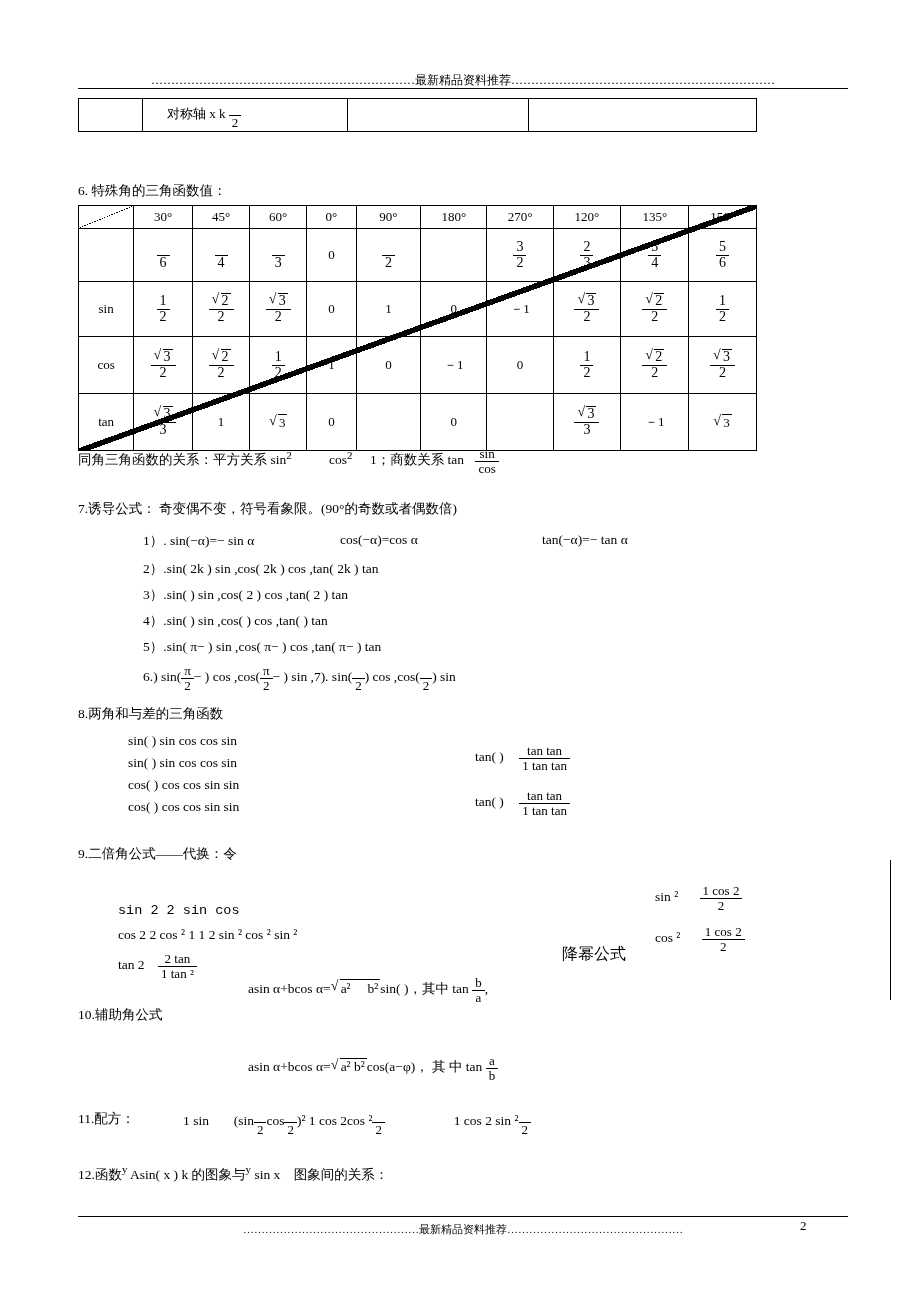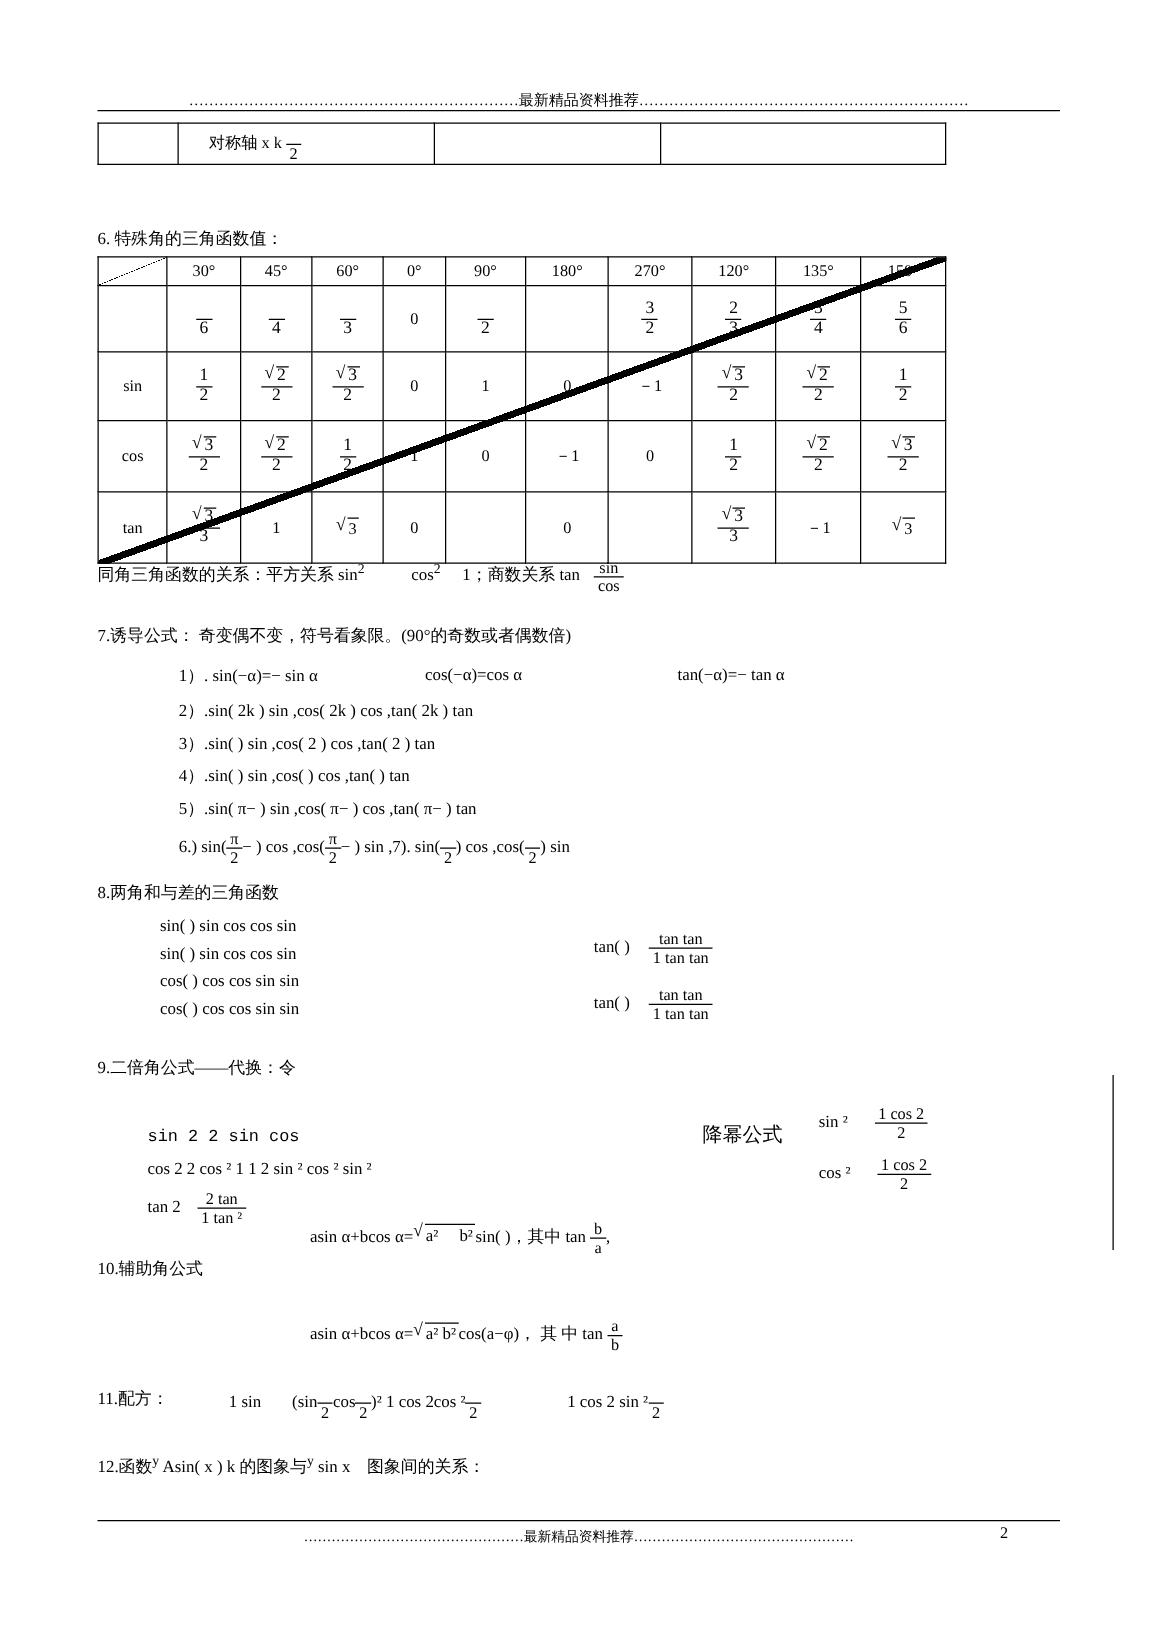--- a/index.html
+++ b/index.html
@@ -221,21 +221,21 @@
     <span class="fr" style="margin-left:18px;">
       <span class="n">1    cos 2</span><span class="d">2</span>
     </span>
   </div>
   <div class="ln" style="left:655px; top:925px;">
     <span>cos ²</span>
     <span class="fr" style="margin-left:18px;">
       <span class="n">1    cos 2</span><span class="d">2</span>
     </span>
   </div>
-  <div class="ln" style="left:562px; top:898px; font-size:16px;">降幂公式</div>
+  <div class="ln" style="left:562px; top:944px; font-size:16px;">降幂公式</div>
   <div style="position:absolute; left:890px; top:860px; width:1px; height:140px; background:#000;"></div>
 
   <div class="ln" style="left:78px; top:1006px;">10.辅助角公式</div>
   <div class="ln" style="left:248px; top:976px;">
     <span>asin α+bcos α=</span><span class="rad"><span class="bar">a² 　b²</span></span><span>sin(          )，其中 tan</span>
     <span class="fr"><span class="n">b</span><span class="d">a</span></span><span>,</span>
   </div>
   <div class="ln" style="left:248px; top:1054px;">
     <span>asin α+bcos α=</span><span class="rad"><span class="bar">a²    b²</span></span><span>cos(a−φ)，  其  中 tan</span>
     <span class="fr"><span class="n">a</span><span class="d">b</span></span>

